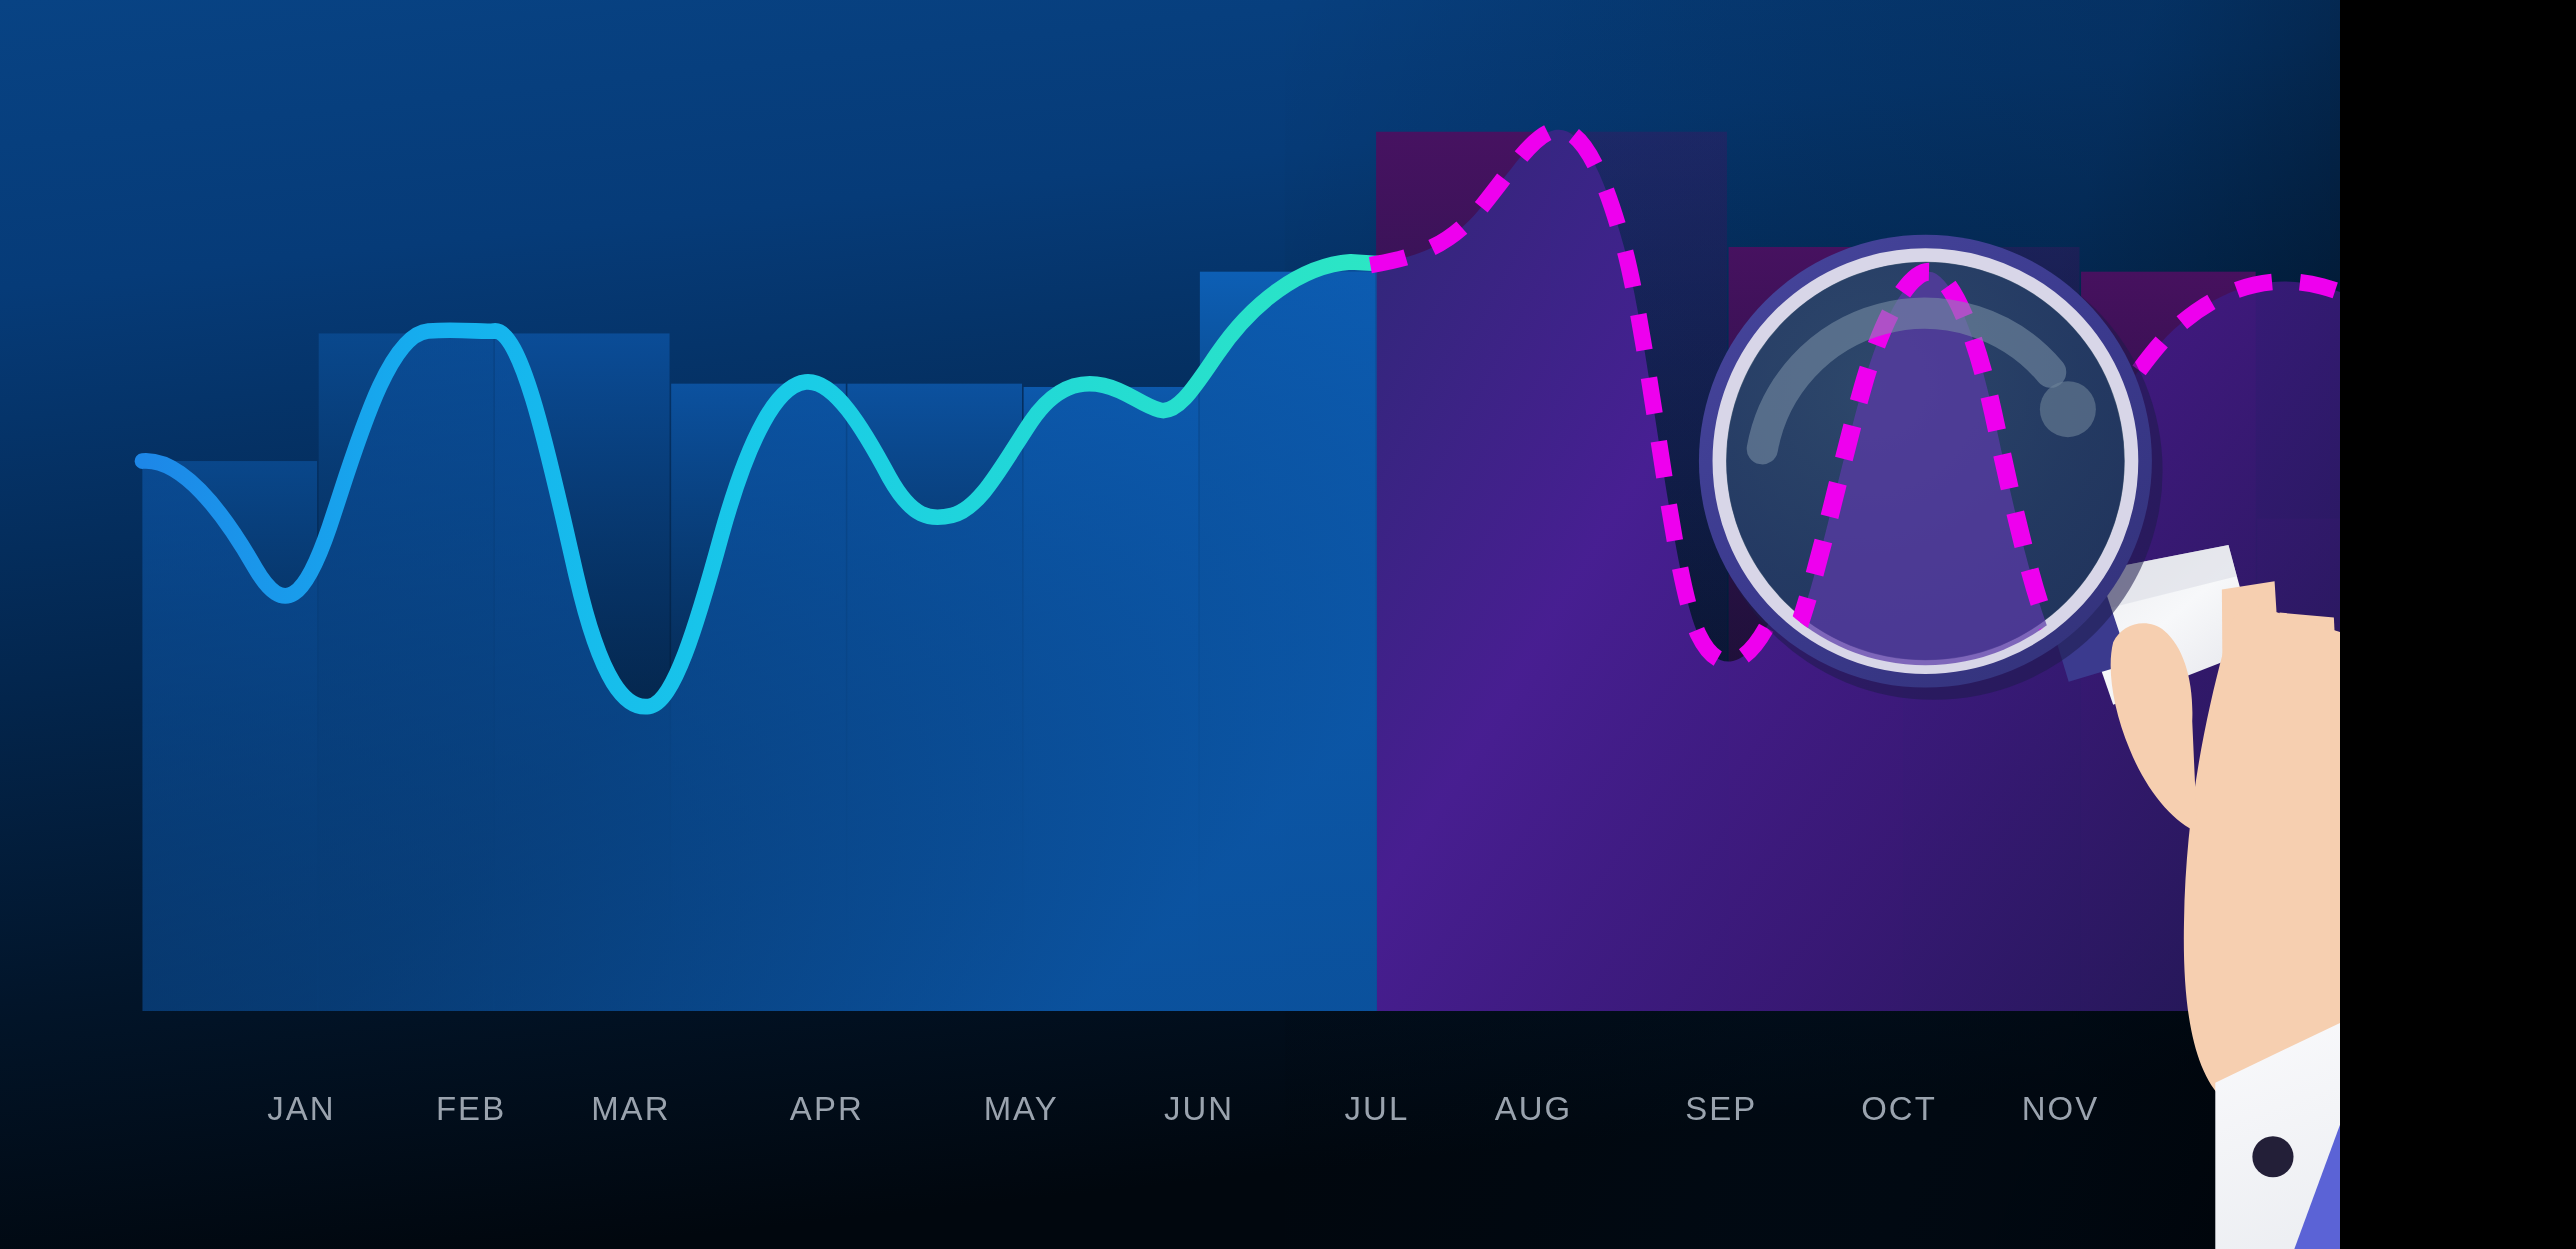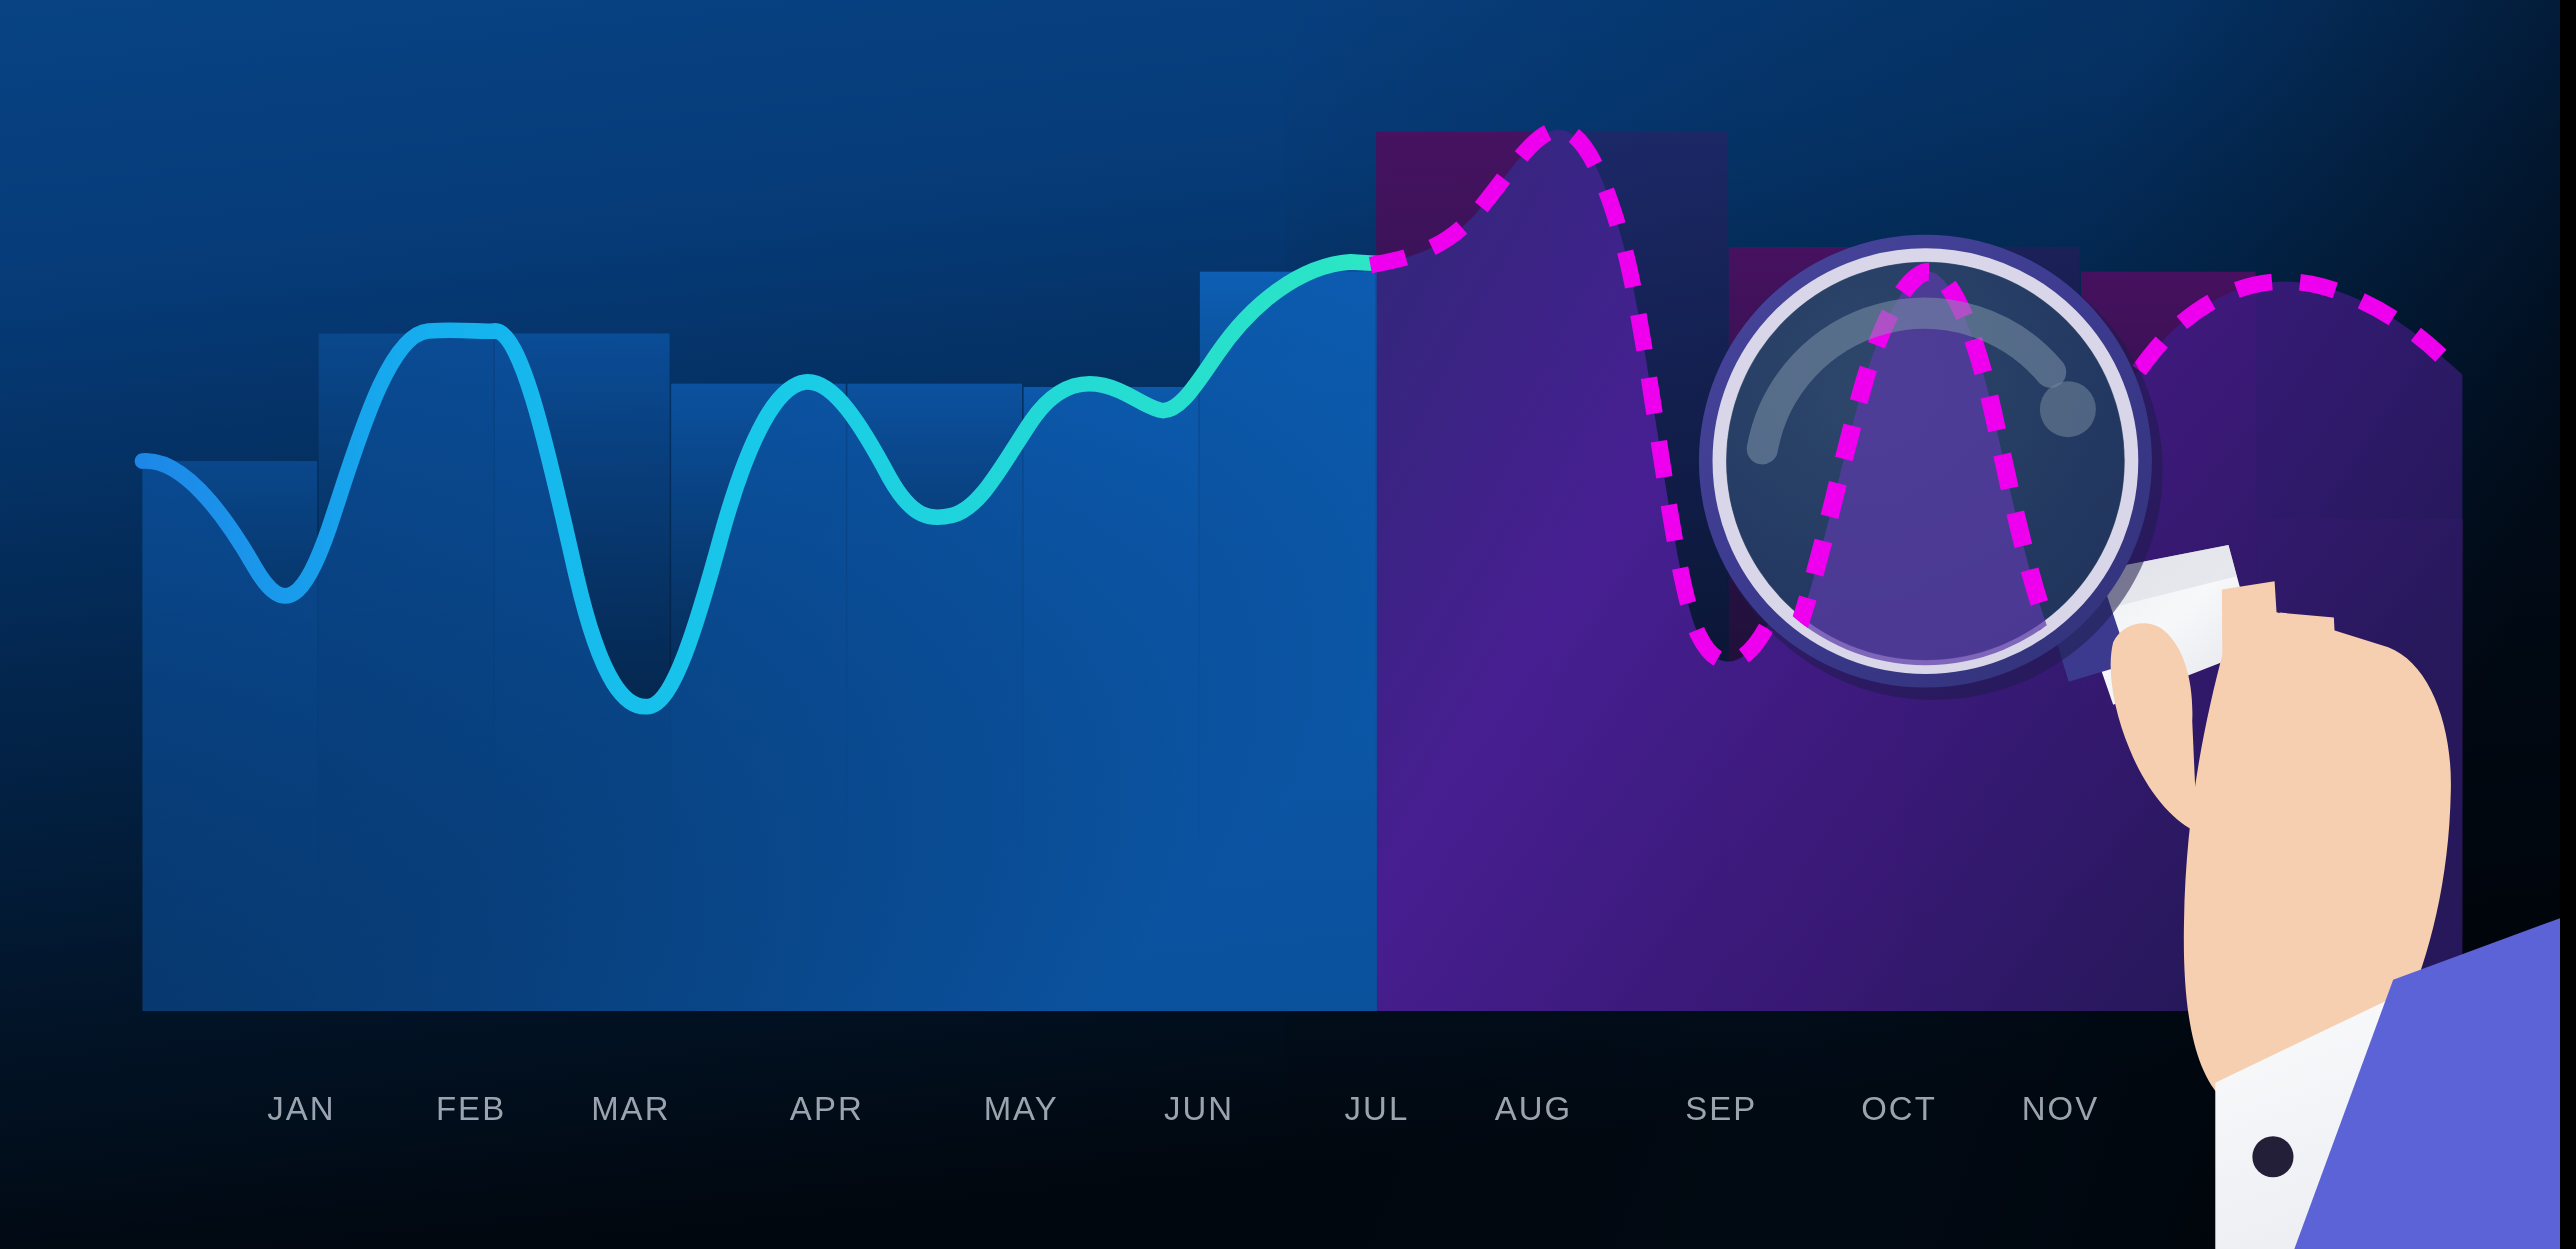--- a/index.html
+++ b/index.html
@@ -1,20 +1,20 @@
 <!DOCTYPE html>
 <html style="font-size:13px"><head>
 <meta charset="utf-8">
 <title>Data Analysis Forecast Illustration</title>
 <style>
   html,body{margin:0;padding:0;background:#000;}
   body{font-family:"Liberation Sans","DejaVu Sans",sans-serif;}
   #stage{
     position:relative;
-    width:2560px;height:1249px;
+    width:2340px;height:1249px;
     overflow:hidden;
     background:#fdba74;
   }
   #stage svg{position:absolute;top:0;left:0;width:2576px;height:1249px;display:block;}
   .axis-label{
     font-family:"Liberation Sans","DejaVu Sans",sans-serif;
     font-size:40px;
     letter-spacing:2.5px;
     fill:#9aa3ae;
     text-anchor:middle;

